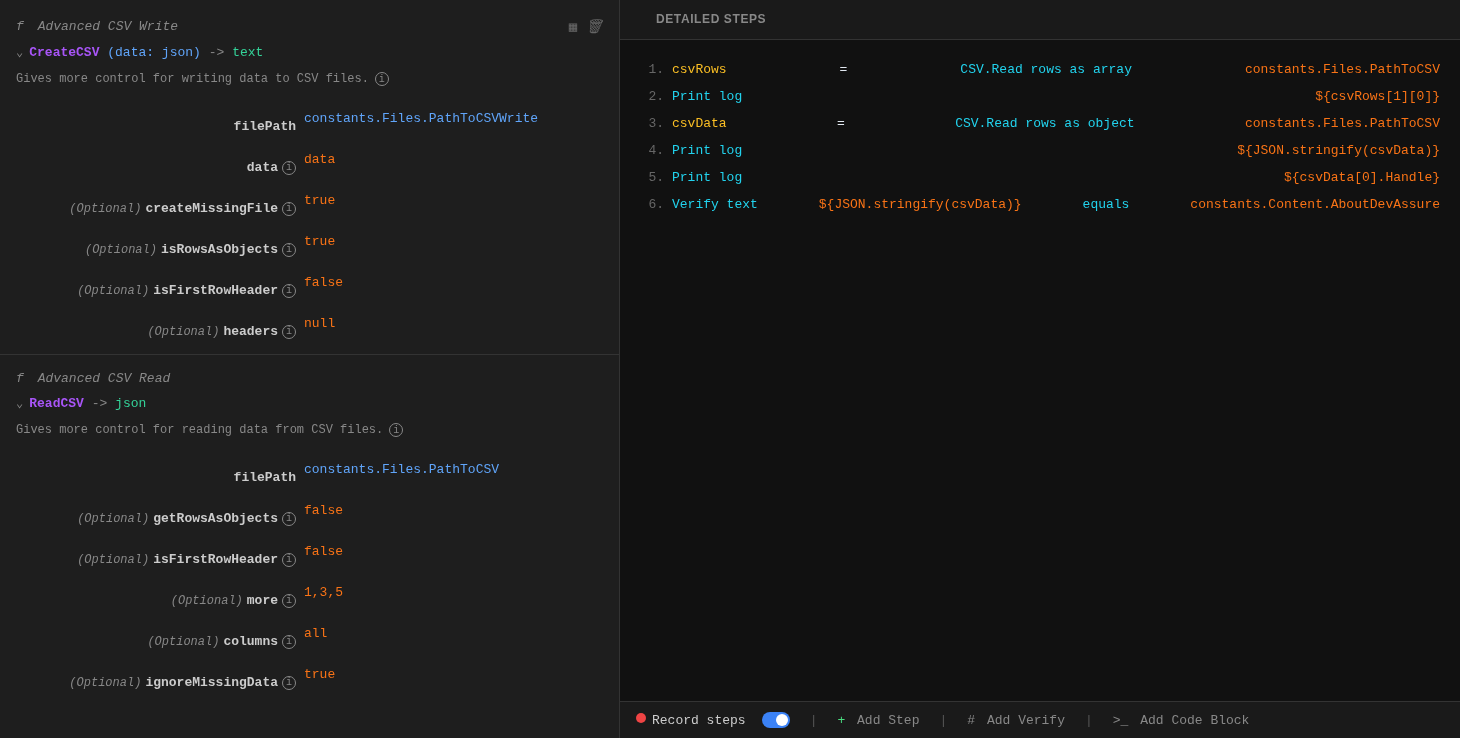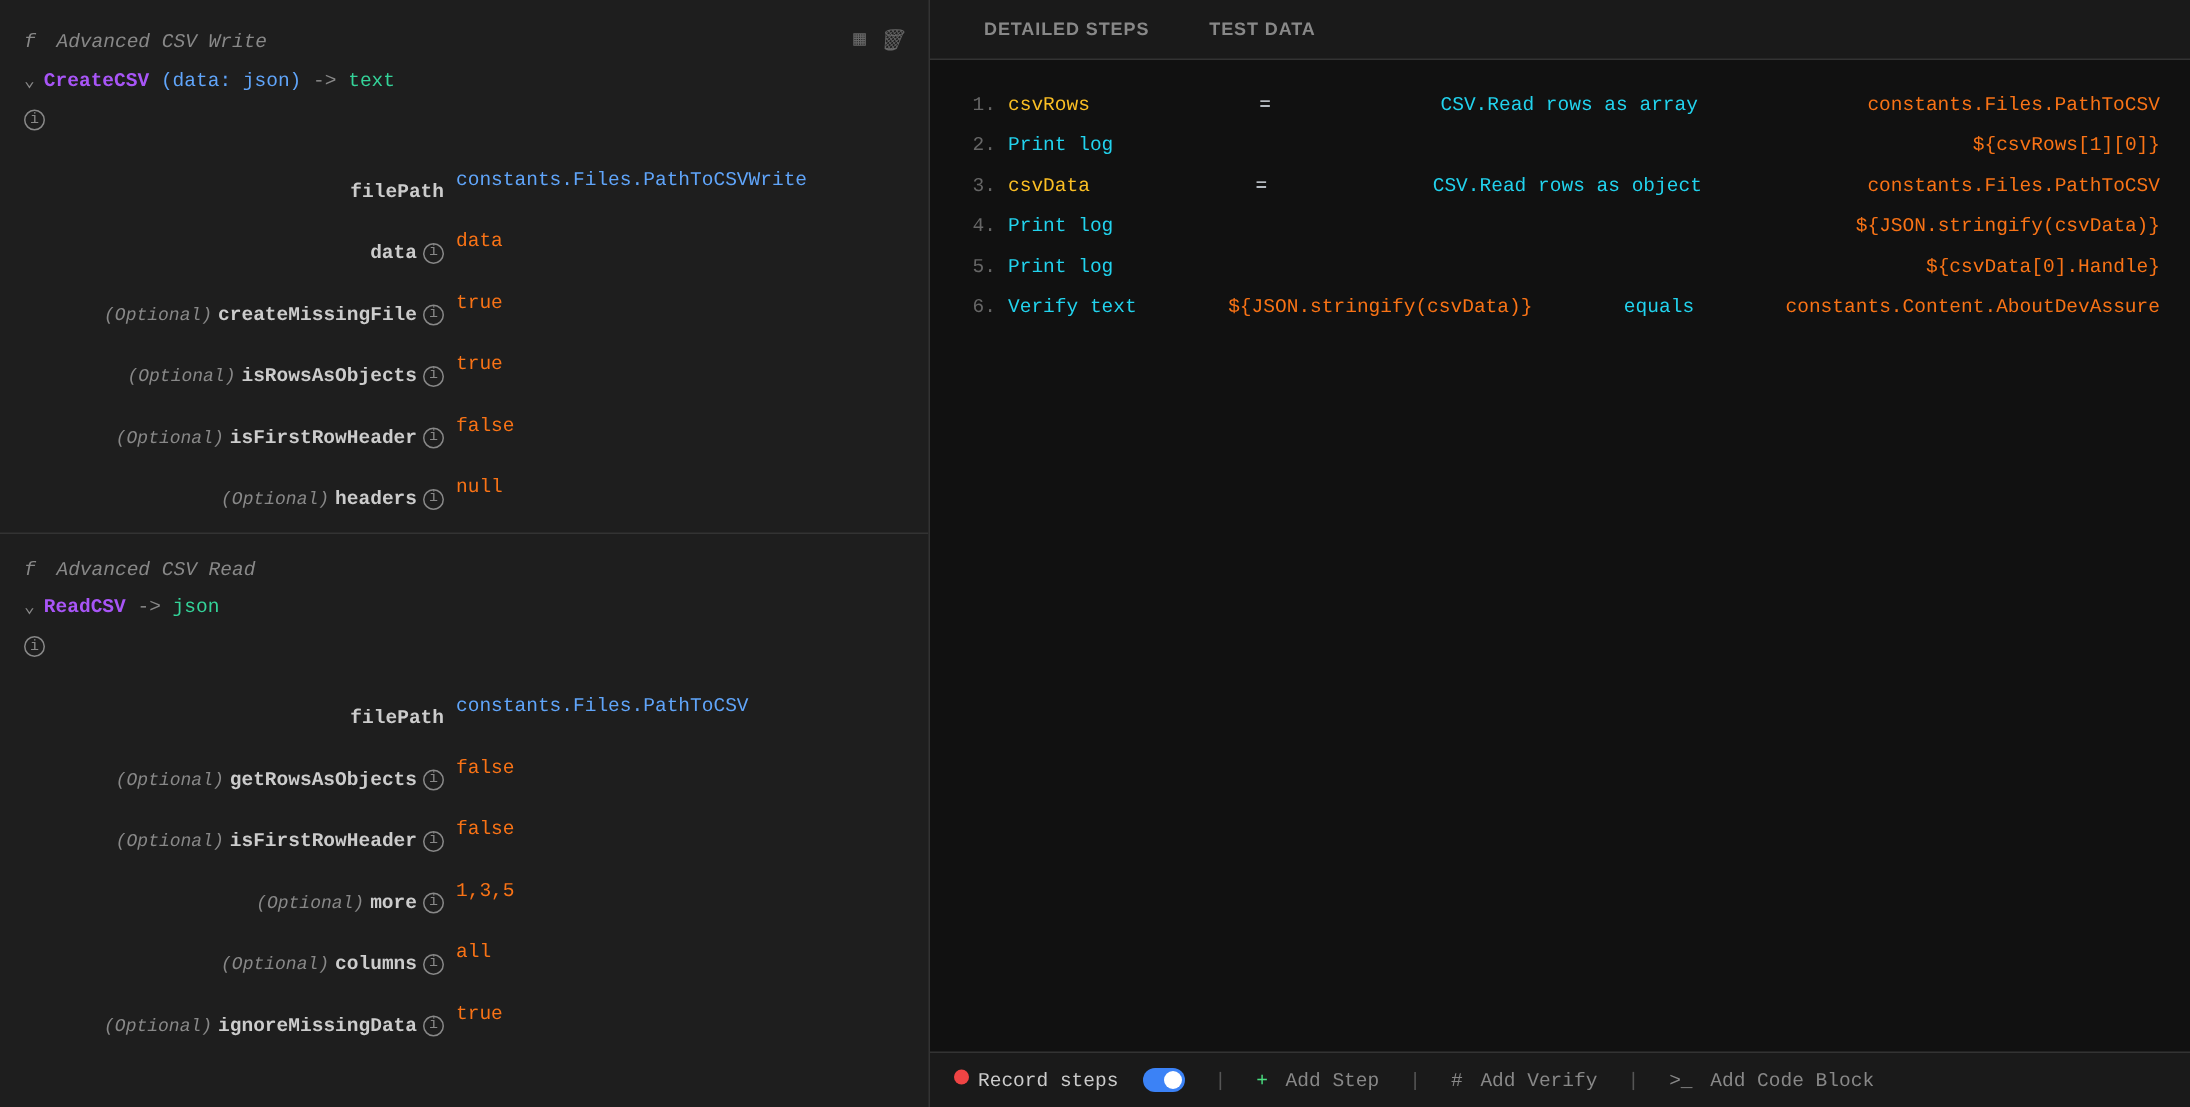--- a/index.html
+++ b/index.html
@@ -307,20 +307,21 @@
       </div>
     </div>
     <div class="function-name-row">
       <span class="chevron">⌄</span>
       <span class="function-name">CreateCSV</span>
       <span class="function-sig">
         &nbsp;<span class="param-type">(data: json)</span>&nbsp;<span class="arrow">-&gt;</span>&nbsp;<span class="return-type">text</span>
       </span>
     </div>
     <div class="description">
+      <span>Gives more control for writing data to CSV files.</span>
       <span class="info-icon">i</span>
     </div>
 
     <div class="param-row">
       <div class="param-label-area">
         <span class="param-name">filePath</span>
       </div>
       <span class="param-value blue">constants.Files.PathToCSVWrite</span>
     </div>
     <div class="param-row">
@@ -373,20 +374,21 @@
       <span class="section-title">Advanced CSV Read</span>
     </div>
     <div class="function-name-row">
       <span class="chevron">⌄</span>
       <span class="function-name">ReadCSV</span>
       <span class="function-sig">
         &nbsp;<span class="arrow">-&gt;</span>&nbsp;<span class="return-type">json</span>
       </span>
     </div>
     <div class="description">
+      <span>Gives more control for reading data from CSV files.</span>
       <span class="info-icon">i</span>
     </div>
 
     <div class="param-row">
       <div class="param-label-area">
         <span class="param-name">filePath</span>
       </div>
       <span class="param-value blue">constants.Files.PathToCSV</span>
     </div>
     <div class="param-row">
@@ -430,21 +432,20 @@
       <span class="param-value">true</span>
     </div>
   </div>
 
 </div>
 
 <div class="right-panel">
 
   <div class="tabs-bar">
     <div class="tab">DETAILED STEPS</div>
-    <div class="tab">TEST DATA</div>
   </div>
 
   <div class="steps-area">
 
     <div class="step-row">
       <span class="step-num">1.</span>
       <div class="step-content">
         <span class="kw-yellow">csvRows</span>
         <span class="kw-white">=</span>
         <span class="kw-cyan">CSV.Read rows as array</span>

